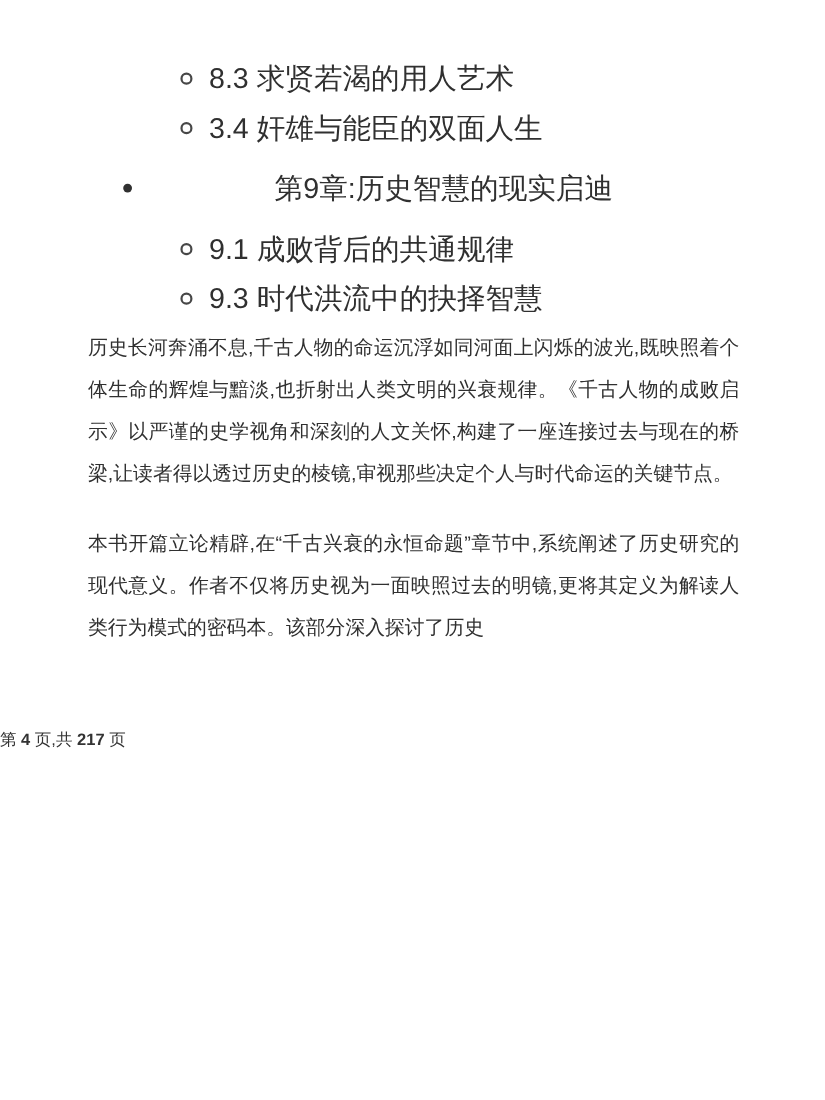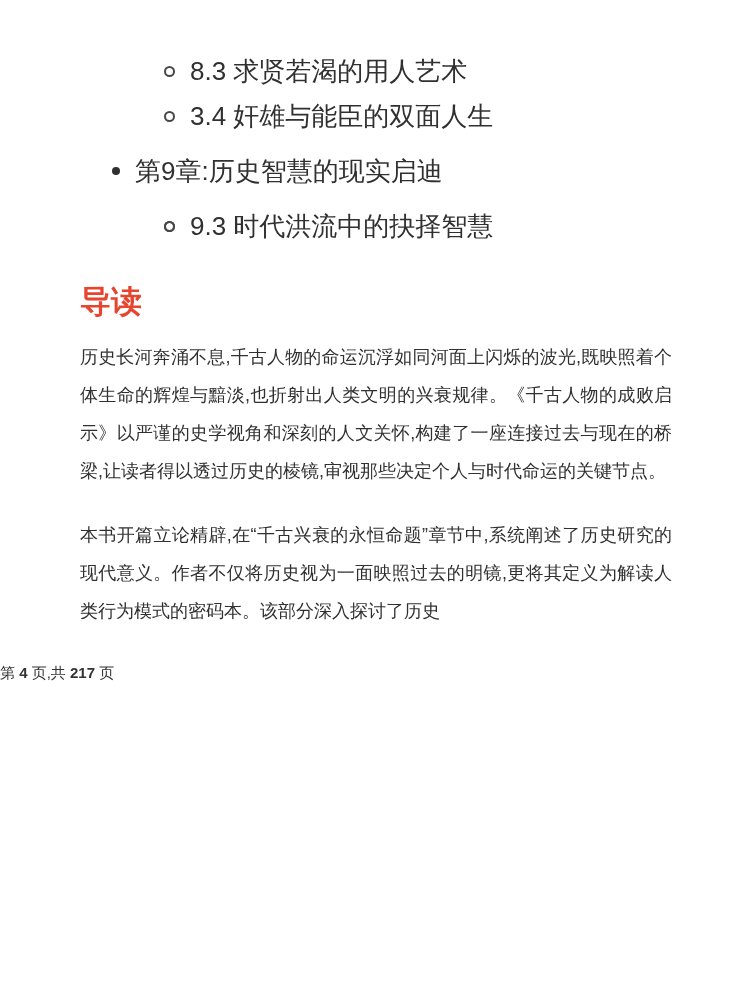--- a/index.html
+++ b/index.html
@@ -23,20 +23,21 @@
     list-style: none;
     margin: 0;
     padding: 0;
     font-size: 26px;
     line-height: 38px;
   }
   li.toc-l1 {
     position: relative;
     margin: 17px 0;
     padding-left: 55px;
+    text-align: center;
   }
   li.toc-l2 {
     position: relative;
     margin: 7px 0;
     padding-left: 110px;
   }
   .marker-disc {
     position: absolute;
     left: 32px;
     top: 15px;
@@ -97,28 +98,28 @@
     <li class="toc-l2">
       <span class="marker-circle"></span>
       <span>3.4 奸雄与能臣的双面人生</span>
     </li>
     <li class="toc-l1">
       <span class="marker-disc"></span>
       <span>第9章:历史智慧的现实启迪</span>
     </li>
     <li class="toc-l2">
       <span class="marker-circle"></span>
+      <span>9.1 成败背后的共通规律</span>
     </li>
     <li class="toc-l2">
       <span class="marker-circle"></span>
       <span>9.3 时代洪流中的抉择智慧</span>
     </li>
   </ul>
 
-  <h2 class="section-heading">导读</h2>
 
   <p class="para">历史长河奔涌不息,千古人物的命运沉浮如同河面上闪烁的波光,既映照着个体生命的辉煌与黯淡,也折射出人类文明的兴衰规律。《千古人物的成败启示》以严谨的史学视角和深刻的人文关怀,构建了一座连接过去与现在的桥梁,让读者得以透过历史的棱镜,审视那些决定个人与时代命运的关键节点。</p>
   <p class="para">本书开篇立论精辟,在“千古兴衰的永恒命题”章节中,系统阐述了历史研究的现代意义。作者不仅将历史视为一面映照过去的明镜,更将其定义为解读人类行为模式的密码本。该部分深入探讨了历史</p>
 
   <div class="footer">
     <span>第 </span><span class="num">4</span><span> 页,共 </span><span class="num">217</span><span> 页</span>
   </div>
 
 </div>
 

